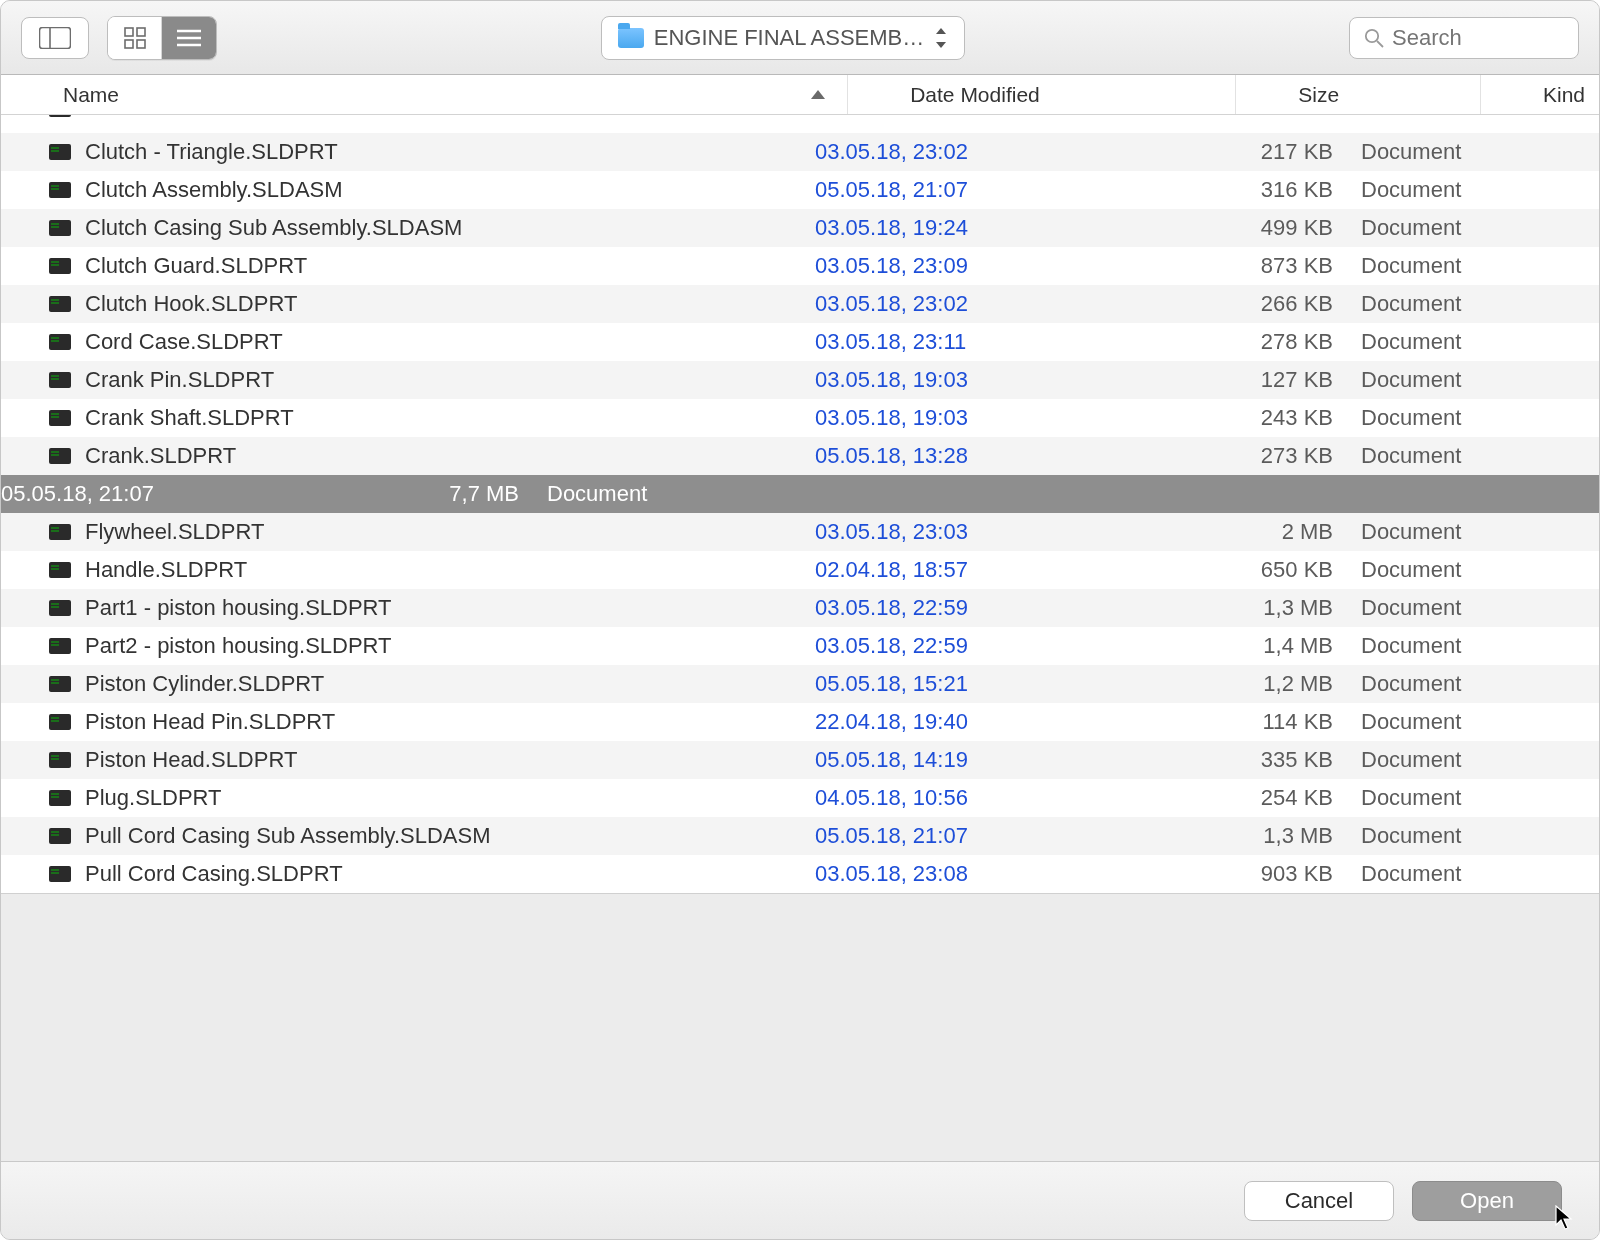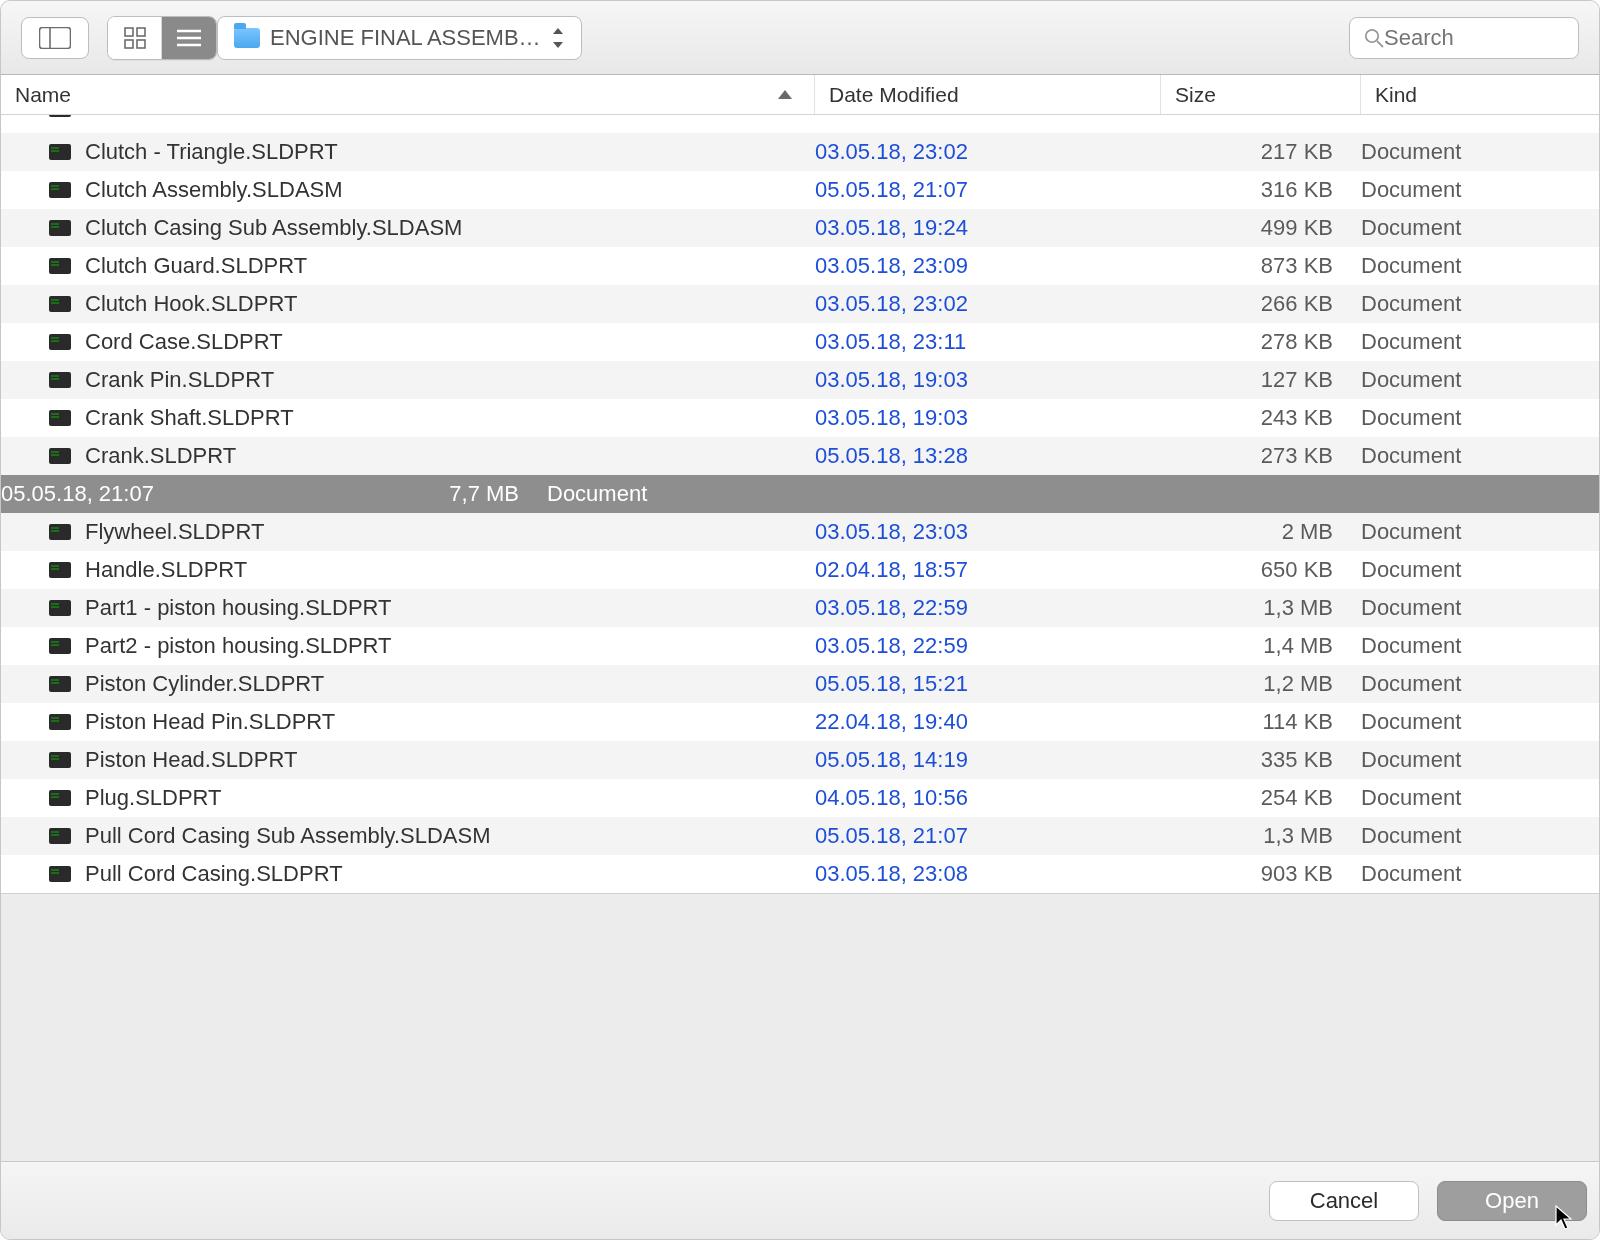--- a/index.html
+++ b/index.html
@@ -57,21 +57,21 @@
   .sidebar-btn {
     display:inline-flex;
     width:68px; height:42px;
     border:1px solid #bdbdbd;
     border-radius:8px;
     align-items:center; justify-content:center;
     background:#fff;
     margin-right:18px;
   }
 
-  .toolbar-center { flex: 1; display: flex; justify-content: flex-start; }
+  .toolbar-center { flex: 1; display: flex; justify-content: center; }
 
   .folder-pop {
     display: inline-flex;
     align-items: center;
     gap: 10px;
     border: 1px solid #bdbdbd;
     border-radius: 8px;
     background: #fff;
     height: 44px;
     padding: 0 16px;
@@ -104,21 +104,21 @@
     border-right:5px solid transparent;
   }
   .folder-pop .updown::before{ top:0; border-bottom:6px solid #555;}
   .folder-pop .updown::after{ bottom:0; border-top:6px solid #555;}
 
   .search {
     display:inline-flex; align-items:center;
     width: 230px; height:42px;
     border:1px solid #bdbdbd; border-radius:8px;
     background:#fff;
-    padding:0 14px; 
+    padding:0 14px; gap:8px;
     color:#9a9a9a; font-size:22px;
   }
   .search svg{flex:0 0 auto;}
   .search input{
     border:none; outline:none; background:transparent; font-size:22px;
     color:#9a9a9a; width:100%;
   }
   .toolbar-right{ margin-left:auto; }
 
   
@@ -129,20 +129,21 @@
     background: #fff;
     border-bottom: 1px solid #d3d3d3;
     font-size: 21px;
     color:#333;
   }
   .headers .hcell{
     display:flex; align-items:center;
     border-right:1px solid #e2e2e2;
     padding:0 14px;
     position:relative;
+    margin-left:48px;
   }
   .headers .hcell:last-child{border-right:none;}
   .hname{ width: 814px; padding-left:10px; }
   .hname .sort-arrow{
     margin-left:auto; width:0;height:0;
     border-left:7px solid transparent;
     border-right:7px solid transparent;
     border-bottom:9px solid #6a6a6a;
     margin-right:8px;
   }
@@ -197,21 +198,21 @@
   .row.selected .c-size{ color:#fff; }
   .c-kind{ flex:1; color:#5b5b5b; }
   .row.selected .c-kind{ color:#fff; }
 
   
   .footer {
     height:78px;
     border-top:1px solid #c9c9c9;
     background:linear-gradient(#f5f5f5,#eaeaea);
     display:flex; align-items:center; justify-content:flex-end;
-    padding:0 12px; gap:18px;
+    padding:0 37px; gap:18px;
   }
   .btn{
     min-width:150px; height:40px;
     border-radius:8px;
     font-size:22px;
     display:inline-flex; align-items:center; justify-content:center;
     border:1px solid #bfbfbf;
   }
   .btn.cancel{ background:#fff; color:#2a2a2a; }
   .btn.open{

